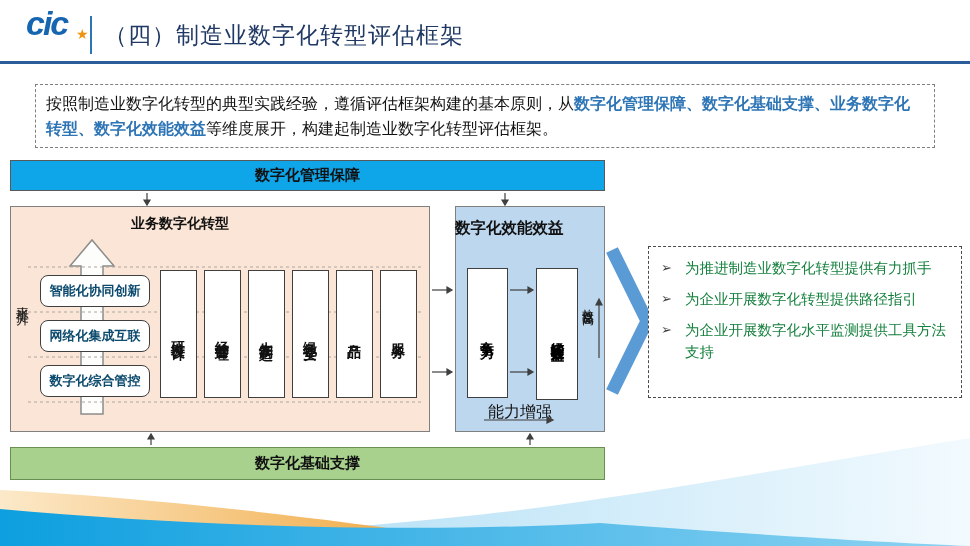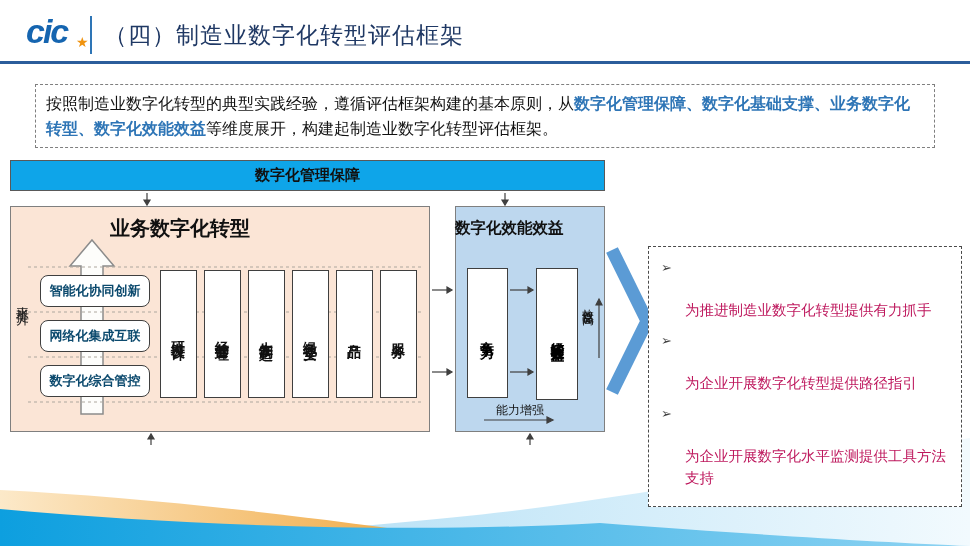--- a/index.html
+++ b/index.html
@@ -1,21 +1,21 @@
 <!DOCTYPE html>
 <html><head>
 <meta charset="utf-8">
 <style>
   * { margin:0; padding:0; box-sizing:border-box; }
   html,body { width:970px; height:546px; overflow:hidden; background:#fff;
     font-family:"Liberation Sans","DejaVu Sans",sans-serif; }
   .slide { position:relative; width:970px; height:546px; background:#fff; overflow:hidden; }
 
   
-  .logo { position:absolute; left:26px; top:12px; font-size:34px; font-weight:bold;
+  .logo { position:absolute; left:26px; top:4px; font-size:34px; font-weight:bold;
     font-style:italic; color:#1565b0; letter-spacing:-2px; z-index:5; }
   .logo-star { position:absolute; left:50px; top:22px; font-size:14px; color:#f0930f;
     font-style:normal; text-shadow:0 0 1px #fff; }
   .logo-sep { position:absolute; left:90px; top:16px; width:2px; height:38px; background:#2e75b6; z-index:5; }
   .page-title { position:absolute; left:104px; top:20px; font-size:23px; font-weight:normal;
     color:#1f3864; letter-spacing:1px; z-index:5; }
   .header-rule { position:absolute; left:0; top:61px; width:970px; height:3px; background:#2b5d9b; z-index:5; }
 
   
   .intro { position:absolute; left:35px; top:84px; width:900px; min-height:56px;
@@ -28,21 +28,21 @@
   .mgmt-bar { left:10px; top:160px; width:595px; height:31px; background:#0ea5e9;
     border:1.5px solid #595959; display:flex; align-items:center; justify-content:center;
     font-size:15px; font-weight:bold; color:#111; }
   .biz-box { left:10px; top:206px; width:420px; height:226px; background:#fbe5d6; border:1.5px solid #7f7f7f; }
   .ben-box { left:455px; top:206px; width:150px; height:226px; background:#bdd7ee; border:1.5px solid #7f7f7f; }
   .found-bar { left:10px; top:447px; width:595px; height:33px; background:#a9d18e;
     border:1.5px solid #6a8f52; display:flex; align-items:center; justify-content:center;
     font-size:15px; font-weight:bold; color:#111; }
 
   .biz-title { position:absolute; left:10px; top:215px; width:340px; text-align:center;
-    font-size:20px; font-weight:bold; color:#111; z-index:3; }
+    font-size:14px; font-weight:bold; color:#111; z-index:3; }
   .ben-title { position:absolute; left:455px; top:218px; width:150px; text-align:left;
     font-size:15.5px; font-weight:bold; color:#111; z-index:3; }
 
   .vtext { writing-mode:vertical-rl; text-orientation:upright; }
 
   .axis-label { position:absolute; left:13px; top:296px; font-size:13px; color:#222;
     letter-spacing:2px; z-index:3; }
 
   .level-box { position:absolute; left:40px; width:110px; height:32px; background:#fff;
     border:1.5px solid #3f3f3f; border-radius:8px; display:flex; align-items:center;
@@ -56,29 +56,29 @@
 
   .comp-box { position:absolute; left:467px; top:268px; width:41px; height:130px; background:#fff;
     border:1.3px solid #3f3f3f; display:flex; align-items:center; justify-content:center;
     font-size:14px; font-weight:bold; letter-spacing:3px; z-index:3; }
   .econ-box { position:absolute; left:536px; top:268px; width:42px; height:132px; background:#fff;
     border:1.3px solid #3f3f3f; display:flex; align-items:center; justify-content:center;
     font-size:13.5px; font-weight:bold; letter-spacing:1px; z-index:3; }
   .benefit-up { position:absolute; left:579px; top:300px; font-size:12px; color:#111;
     letter-spacing:1px; z-index:3; }
   .capability-up { position:absolute; left:455px; top:402px; width:130px; text-align:center;
-    font-size:12px; color:#111; z-index:3; }
+    font-size:16px; color:#111; z-index:3; }
 
   
   .meaning { position:absolute; left:648px; top:246px; width:314px; min-height:152px;
     background:#fff; border:1.5px dashed #4a4a4a; padding:10px 12px 8px 12px; z-index:5; }
   .meaning-title { font-size:15px; font-weight:bold; color:#000; margin-bottom:8px; }
   .bullet-row { display:grid; grid-template-columns:24px 1fr; margin-bottom:9px; }
   .bullet-marker { font-size:13px; color:#3f3f3f; line-height:22px; }
-  .bullet-text { font-size:14.5px; color:#be185d; line-height:22px;margin-top:42px; }
+  .bullet-text { font-size:14.5px; color:#15803d; line-height:22px; }
 
   svg.layer { position:absolute; left:0; top:0; width:970px; height:546px; pointer-events:none; }
   #underlay { z-index:2; } #overlay { z-index:4; }
   #wave { position:absolute; left:0; top:420px; width:970px; height:126px; z-index:0; pointer-events:none; }
 </style>
 </head>
 <body>
 
 <div class="slide">
 
@@ -110,20 +110,23 @@
   <div class="page-title">（四）制造业数字化转型评估框架</div>
   <div class="header-rule"></div>
 
   <div class="intro"><span>按照制造业数字化转型的典型实践经验，遵循评估框架构建的基本原则，从</span><span class="hl">数字化管理保障、数字化基础支撑、业务数字化转型、数字化效能效益</span><span>等维度展开，构建起制造业数字化转型评估框架。</span></div>
 
   <div class="bgbox mgmt-bar">
     <span>数字化管理保障</span>
   </div>
   <div class="bgbox biz-box"></div>
   <div class="bgbox ben-box"></div>
+  <div class="bgbox found-bar">
+    <span>数字化基础支撑</span>
+  </div>
 
   <svg id="underlay" class="layer" viewBox="0 0 970 546">
     <polygon points="92,240 114,266 103,266 103,414 81,414 81,266 70,266" fill="#fdfdfb" stroke="#8c8c8c" stroke-width="1.5"></polygon>
     <g stroke="#ada79e" stroke-width="1" stroke-dasharray="3,3">
       <line x1="28" y1="267" x2="424" y2="267"></line>
       <line x1="28" y1="312" x2="424" y2="312"></line>
       <line x1="28" y1="357" x2="424" y2="357"></line>
       <line x1="28" y1="402" x2="424" y2="402"></line>
     </g>
   </svg>

